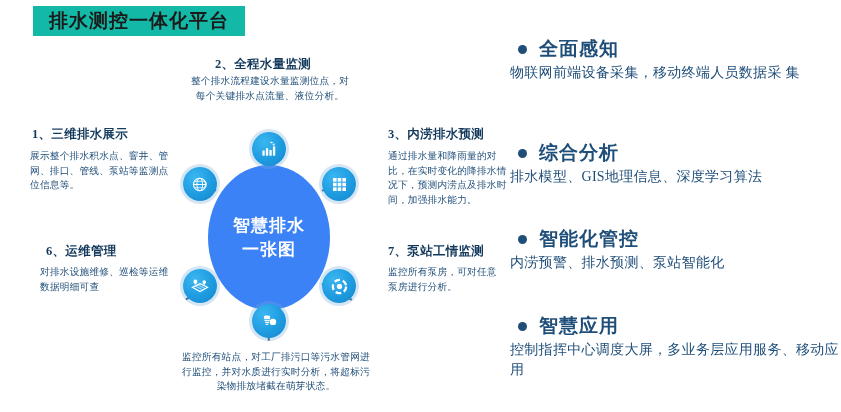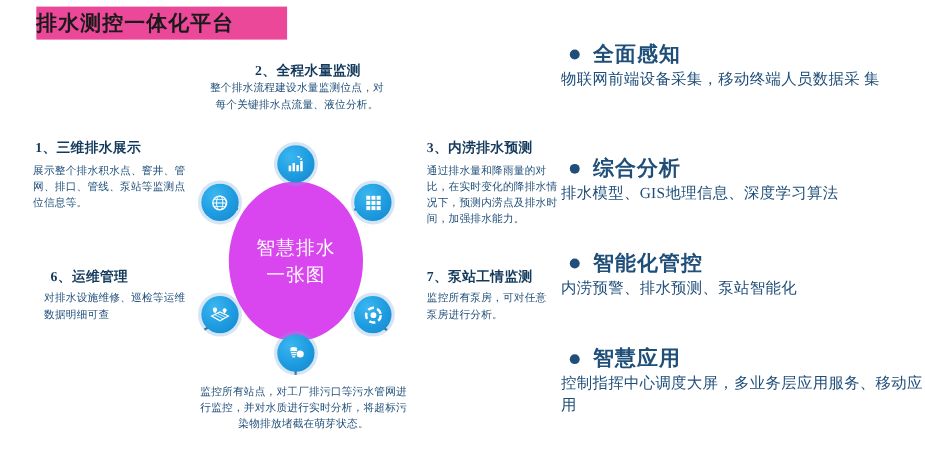--- a/index.html
+++ b/index.html
@@ -14,25 +14,26 @@
     overflow: hidden;
     font-family: "Liberation Sans", "DejaVu Sans", sans-serif;
     color: #1f3c5a;
   }
 
   
   #title-bar {
     position: absolute;
     left: 33px;
     top: 6px;
-    width: 228px;
+    width: 212px;
     height: 30px;
-    background: #ec4899;
+    background: #14b8a6;
     display: flex;
     align-items: center;
+    justify-content: center;
   }
   #title-text {
     font-family: "Liberation Serif", "DejaVu Serif", serif;
     font-size: 19px;
     font-weight: bold;
     letter-spacing: 1px;
     color: #1a1a1a;
     white-space: nowrap;
   }
 
@@ -44,27 +45,28 @@
     width: 500px;
     height: 372px;
   }
   #hub-ellipse {
     position: absolute;
     left: 208px;
     top: 125px;
     width: 122px;
     height: 145px;
     border-radius: 50%;
-    background: #d946ef;
+    background: #3b82f6;
     display: flex;
     flex-direction: column;
     align-items: center;
     justify-content: center;
     color: #ffffff;
     z-index: 3;
+    font-weight: bold;
   }
   #hub-ellipse .hub-line {
     font-family: "Liberation Serif", "DejaVu Serif", serif;
     font-size: 17px;
     line-height: 24px;
     letter-spacing: 1px;
     white-space: nowrap;
   }
 
   .spoke-line {
@@ -176,21 +178,21 @@
     <span>
       <svg width="20" height="20" viewBox="0 0 20 20">
         <path d="M11 3.2c1.6-1 3.6 .2 3.2 1.9l1.6-.6-.5 2.2-2.1-1 1.1-.4c.1-1-1.1-1.6-2-.9z" fill="#ffffff"></path>
         <rect x="3.4" y="11.5" width="2.3" height="5.2" fill="#ffffff"></rect>
         <rect x="6.9" y="9.2" width="2.3" height="7.5" fill="#ffffff"></rect>
         <rect x="10.4" y="11" width="2.3" height="5.7" fill="#ffffff"></rect>
         <rect x="13.9" y="7.4" width="2.3" height="9.3" fill="#ffffff"></rect>
       </svg>
     </span>
   </div>
-  <div class="node-title center-text" style="left:185px; top:16px; width:190px;text-align:center;">2、全程水量监测</div>
+  <div class="node-title center-text" style="left:168px; top:16px; width:190px;text-align:center;">2、全程水量监测</div>
   <div class="node-desc center-text" style="left:186px; top:34px; width:168px;">整个排水流程建设水量监测位点，对每个关键排水点流量、液位分析。</div>
 
   <div class="node-icon" style="left:183px; top:127px;">
     <span>
       <svg width="19" height="19" viewBox="0 0 20 20">
         <circle cx="9.2" cy="10" r="6.6" fill="none" stroke="#ffffff" stroke-width="1.25"></circle>
         <ellipse cx="9.2" cy="10" rx="3" ry="6.6" fill="none" stroke="#ffffff" stroke-width="1"></ellipse>
         <line x1="2.6" y1="10" x2="15.8" y2="10" stroke="#ffffff" stroke-width="1"></line>
         <line x1="3.6" y1="6.6" x2="14.8" y2="6.6" stroke="#ffffff" stroke-width=".8"></line>
         <line x1="3.6" y1="13.4" x2="14.8" y2="13.4" stroke="#ffffff" stroke-width=".8"></line>

